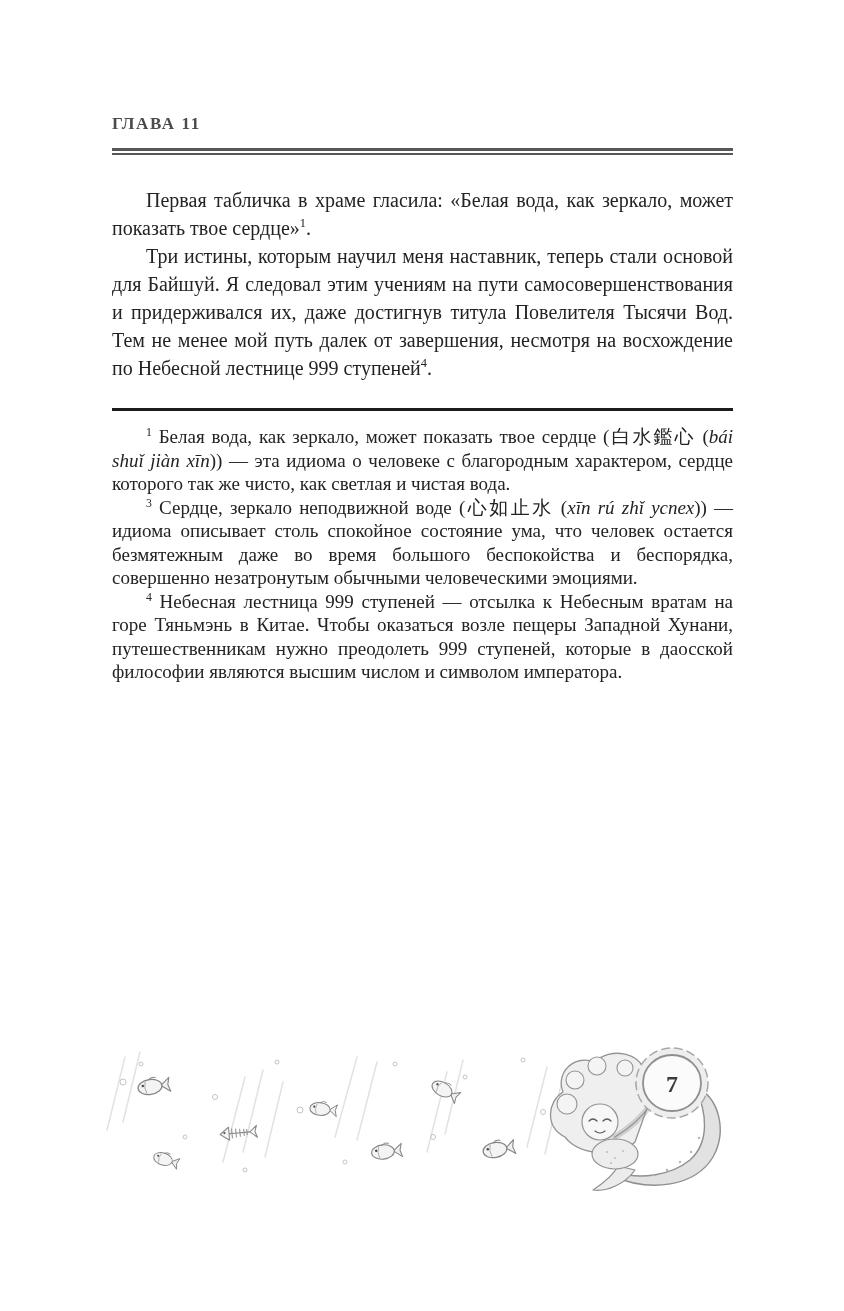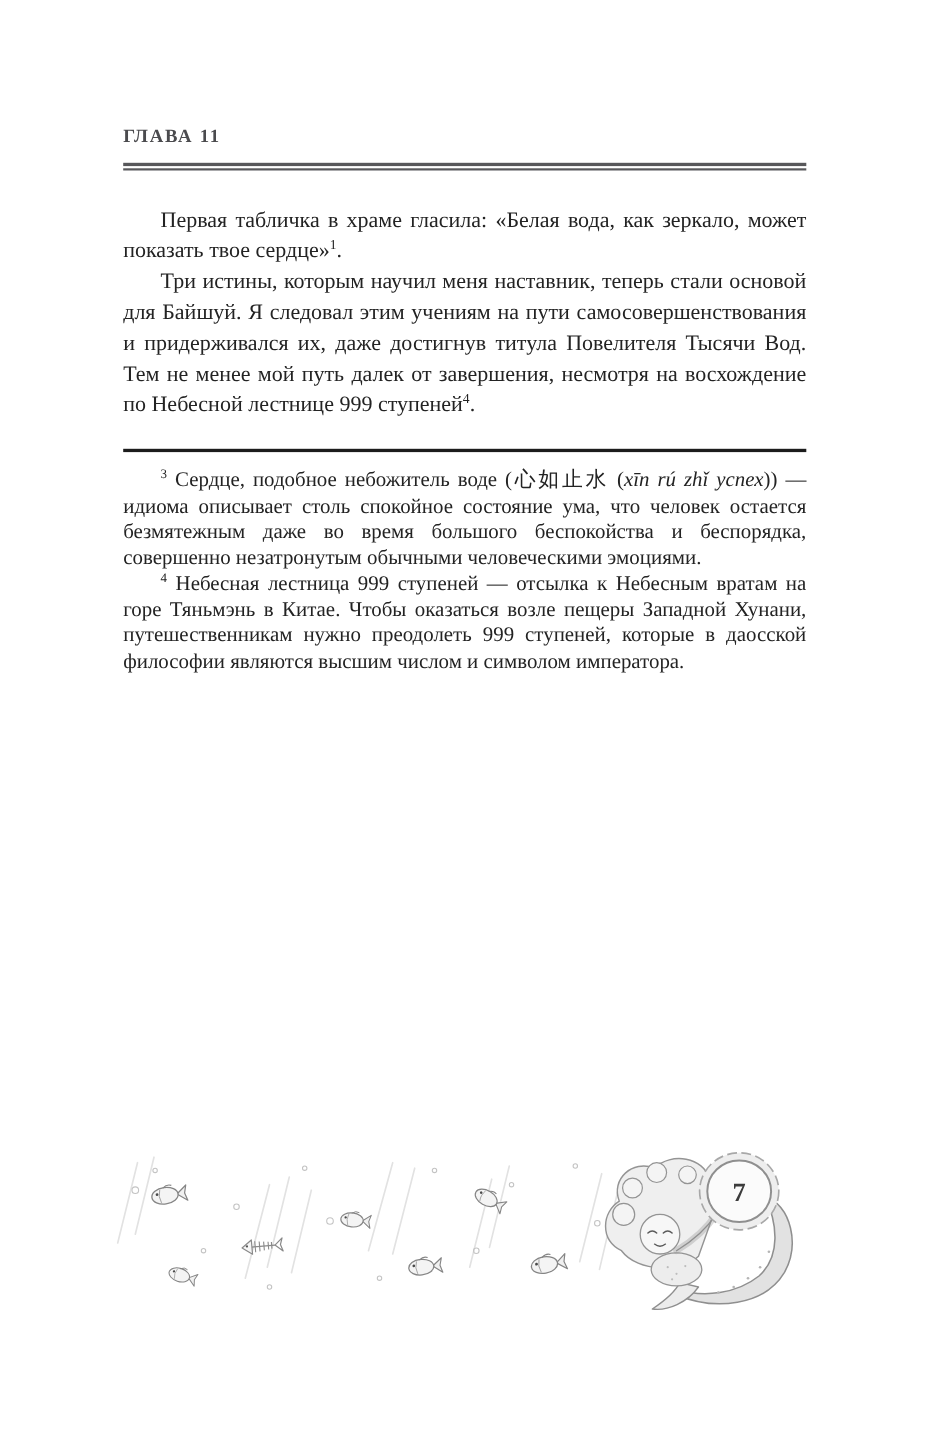--- a/index.html
+++ b/index.html
@@ -87,21 +87,22 @@
     <div class="double-rule"></div>
 
     <div class="body-text">
       <p><span>Первая табличка в храме гласила: «Белая вода, как зеркало, может показать твое сердце»</span><sup>1</sup><span>.</span></p>
       <p><span>Три истины, которым научил меня наставник, теперь стали основой для Байшуй. Я следовал этим учениям на пути самосовершенствования и придерживался их, даже достигнув титула Повелителя Тысячи Вод. Тем не менее мой путь далек от завершения, несмотря на восхождение по Небесной лестнице 999 ступеней</span><sup>4</sup><span>.</span></p>
     </div>
 
     <div class="footnote-rule"></div>
 
     <div class="footnotes">
-      <p><sup>3</sup><span> Сердце, подобное небожитель воде (心如止水 (</span><i>xīn rú zhǐ успех</i><span>)) — идиома описывает столь спокойное состояние ума, что человек остается безмятежным даже во время большого беспокойства и беспорядка, совершенно незатронутым обычными человеческими эмоциями.</span></p>
+      <p><sup>1</sup><span> Белая вода, как зеркало, может показать твое сердце (白水鑑心 (</span><i>bái shuǐ jiàn xīn</i><span>)) — эта идиома о человеке с благородным характером, сердце которого так же чисто, как светлая и чистая вода.</span></p>
+      <p><sup>3</sup><span> Сердце, зеркало неподвижной воде (心如止水 (</span><i>xīn rú zhǐ успех</i><span>)) — идиома описывает столь спокойное состояние ума, что человек остается безмятежным даже во время большого беспокойства и беспорядка, совершенно незатронутым обычными человеческими эмоциями.</span></p>
       <p><sup>4</sup><span> Небесная лестница 999 ступеней — отсылка к Небесным вратам на горе Тяньмэнь в Китае. Чтобы оказаться возле пещеры Западной Хунани, путешественникам нужно преодолеть 999 ступеней, которые в даосской философии являются высшим числом и символом императора.</span></p>
     </div>
   </div>
 
   <div class="art">
     <svg viewBox="0 0 650 158" xmlns="http://www.w3.org/2000/svg">
       <defs>
         <g id="fish">
           <path d="M11,0 L20,-7 L18,0 L20,7 Z" fill="#f0f0f0" stroke="#858585" stroke-width="1.1" stroke-linejoin="round"></path>
           <ellipse cx="0" cy="0" rx="12" ry="7.5" fill="#f4f4f4" stroke="#858585" stroke-width="1.2"></ellipse>

